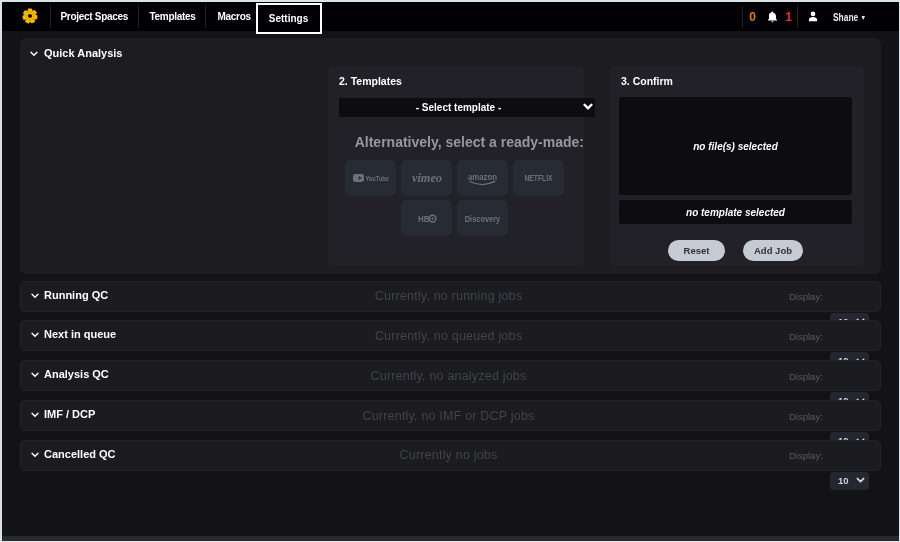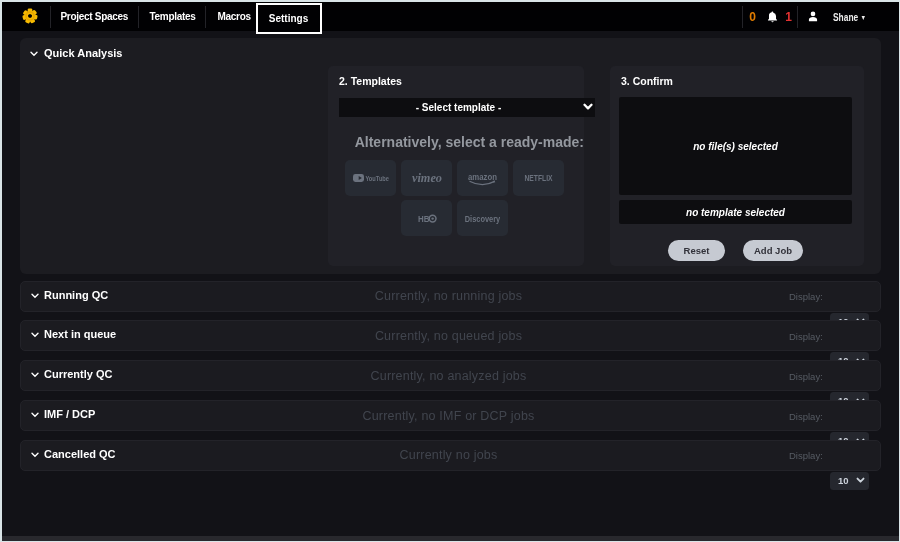--- a/index.html
+++ b/index.html
@@ -175,21 +175,21 @@
   <div class="row-msg">Currently, no queued jobs</div>
   <div class="row-display">Display:</div>
   <div class="row-select"><span>10</span><svg style="position:absolute;right:4.5px;top:5.5px" width="9" height="7" viewBox="0 0 11 9">
         <path fill="none" stroke="#ccd3db" stroke-width="2.4" stroke-linecap="round" stroke-linejoin="round" d="M1.6 2l3.9 4 3.9-4"></path>
       </svg></div>
 </div>
 <div class="row" style="top:360.2px">
   <svg class="rchev" style="left:10px;top:11px" width="8" height="6" viewBox="0 0 8 6">
       <path fill="none" stroke="#fff" stroke-width="1.4" stroke-linecap="round" d="M1 1.2l3 3 3-3"></path>
     </svg>
-  <div class="row-title">Currently QC</div>
+  <div class="row-title">Analysis QC</div>
   <div class="row-msg">Currently, no analyzed jobs</div>
   <div class="row-display">Display:</div>
   <div class="row-select"><span>10</span><svg style="position:absolute;right:4.5px;top:5.5px" width="9" height="7" viewBox="0 0 11 9">
         <path fill="none" stroke="#ccd3db" stroke-width="2.4" stroke-linecap="round" stroke-linejoin="round" d="M1.6 2l3.9 4 3.9-4"></path>
       </svg></div>
 </div>
 <div class="row" style="top:400px">
   <svg class="rchev" style="left:10px;top:11px" width="8" height="6" viewBox="0 0 8 6">
       <path fill="none" stroke="#fff" stroke-width="1.4" stroke-linecap="round" d="M1 1.2l3 3 3-3"></path>
     </svg>

